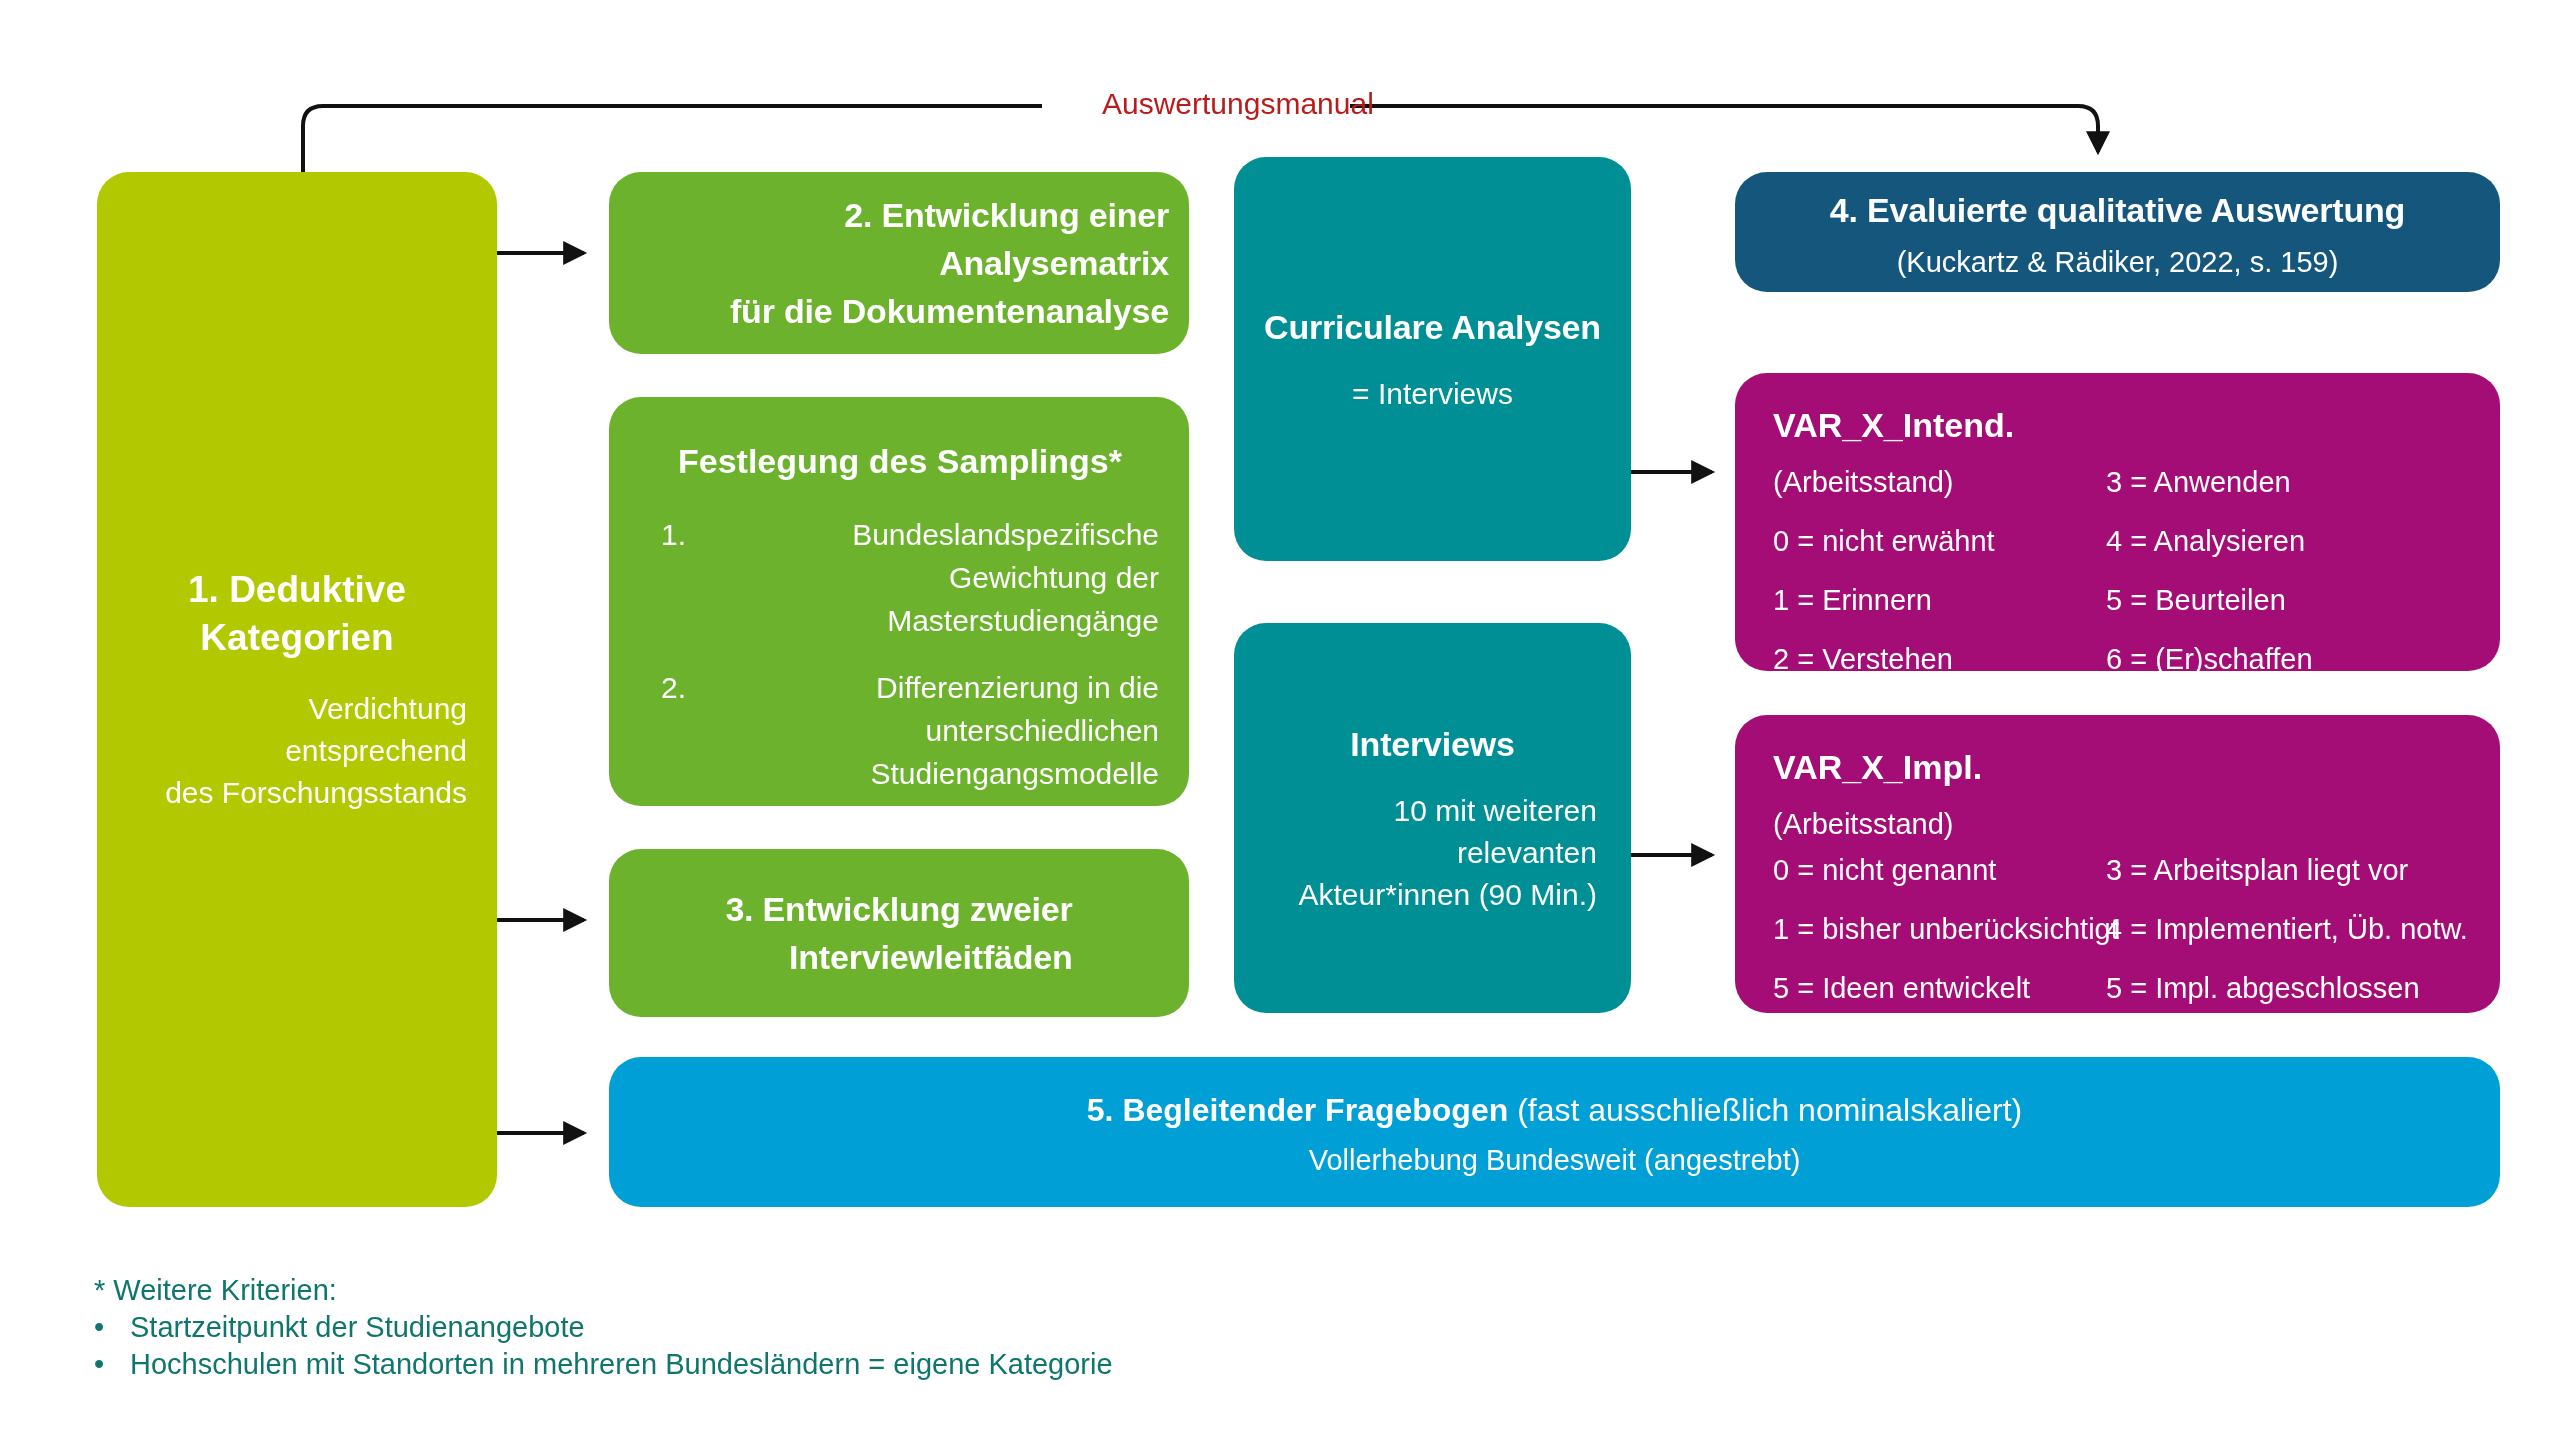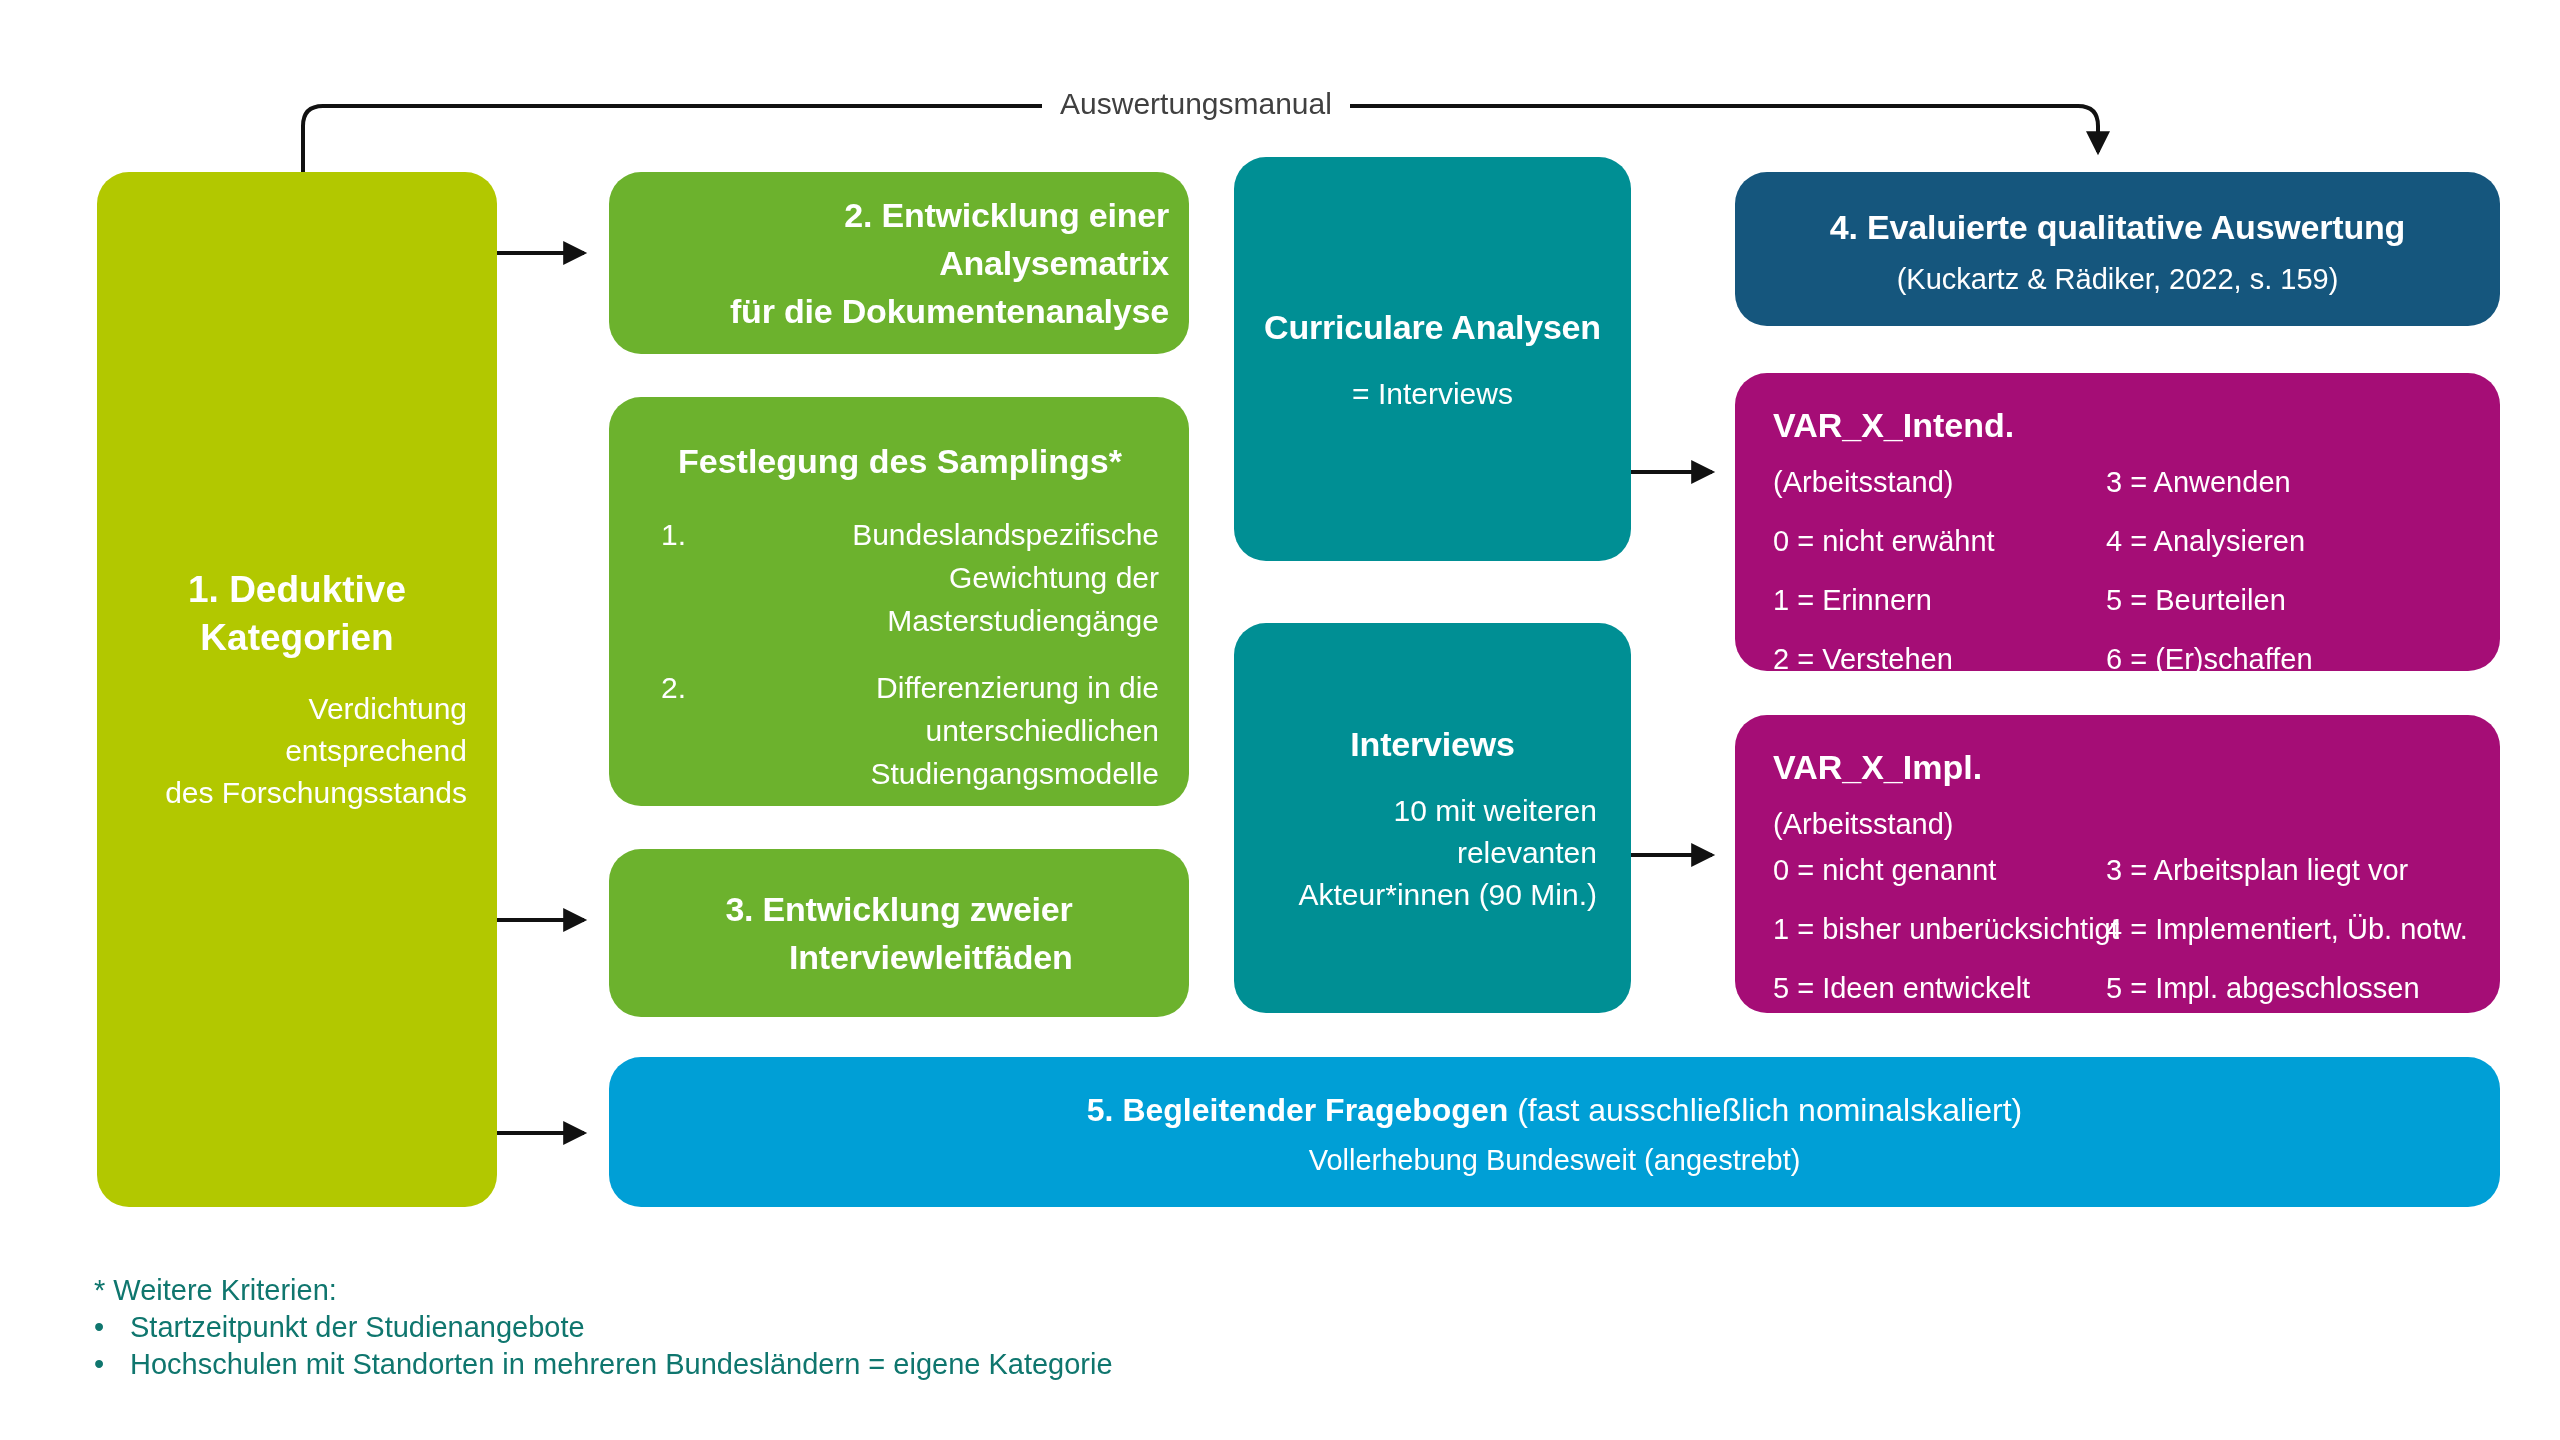--- a/index.html
+++ b/index.html
@@ -34,41 +34,41 @@
 
   
   #teal1{left:1234px;top:157px;width:397px;height:404px;padding:0 20px;}
   #teal1 .sub{margin-top:22px;}
   #teal2{left:1234px;top:623px;width:397px;height:390px;padding:0 34px;align-items:flex-start;text-align:left;}
   #teal2 .h{align-self:center;margin-bottom:22px;}
   #teal2 .b{margin-bottom:26px;}
   #teal2 .b:last-child{margin-bottom:0;}
 
   
-  #box4{left:1735px;top:172px;width:765px;height:154px;padding:0 20px;}
+  #box4{left:1735px;top:172px;width:765px;height:120px;padding:0 20px;}
   #box4 .sub{font-size:29px;margin-top:12px;}
   .varbox{left:1735px;top:373px;width:765px;height:298px;padding:30px 24px 0 38px;}
   #var-impl{top:715px;}
   .varbox .vt{font-weight:bold;font-size:34px;line-height:44px;margin-bottom:12px;}
   .varbox .vs{font-size:29px;line-height:46px;}
   .cols{display:flex;}
   .col{display:flex;flex-direction:column;}
   .col.left{width:333px;flex:0 0 333px;}
   .col .row{font-size:29px;line-height:46px;margin-bottom:13px;white-space:nowrap;}
 
   #box5{left:609px;top:1057px;width:1891px;height:150px;padding:14px 30px;}
   #box5 .l1{font-size:32px;line-height:44px;}
   #box5 .l1 .bold{font-weight:bold;}
   #box5 .l2{font-size:29px;margin-top:12px;}
 
   
   #connectors{position:absolute;left:0;top:0;width:2560px;height:1440px;}
   .connector-label{
-    position:absolute;left:1042px;top:84px;width:308px;text-align:center;
-    color:#404040;font-size:30px;line-height:40px;
+    position:absolute;left:1102px;top:84px;width:308px;
+    color:#b91c1c;font-size:30px;line-height:40px;
   }
 
   
   #footnote{position:absolute;left:94px;top:1272px;color:#0f766e;font-size:29px;line-height:37px;}
   #footnote .fn-line{display:flex;}
   #footnote .bullet{width:36px;flex:0 0 36px;}
 </style>
 </head>
 <body>
 

